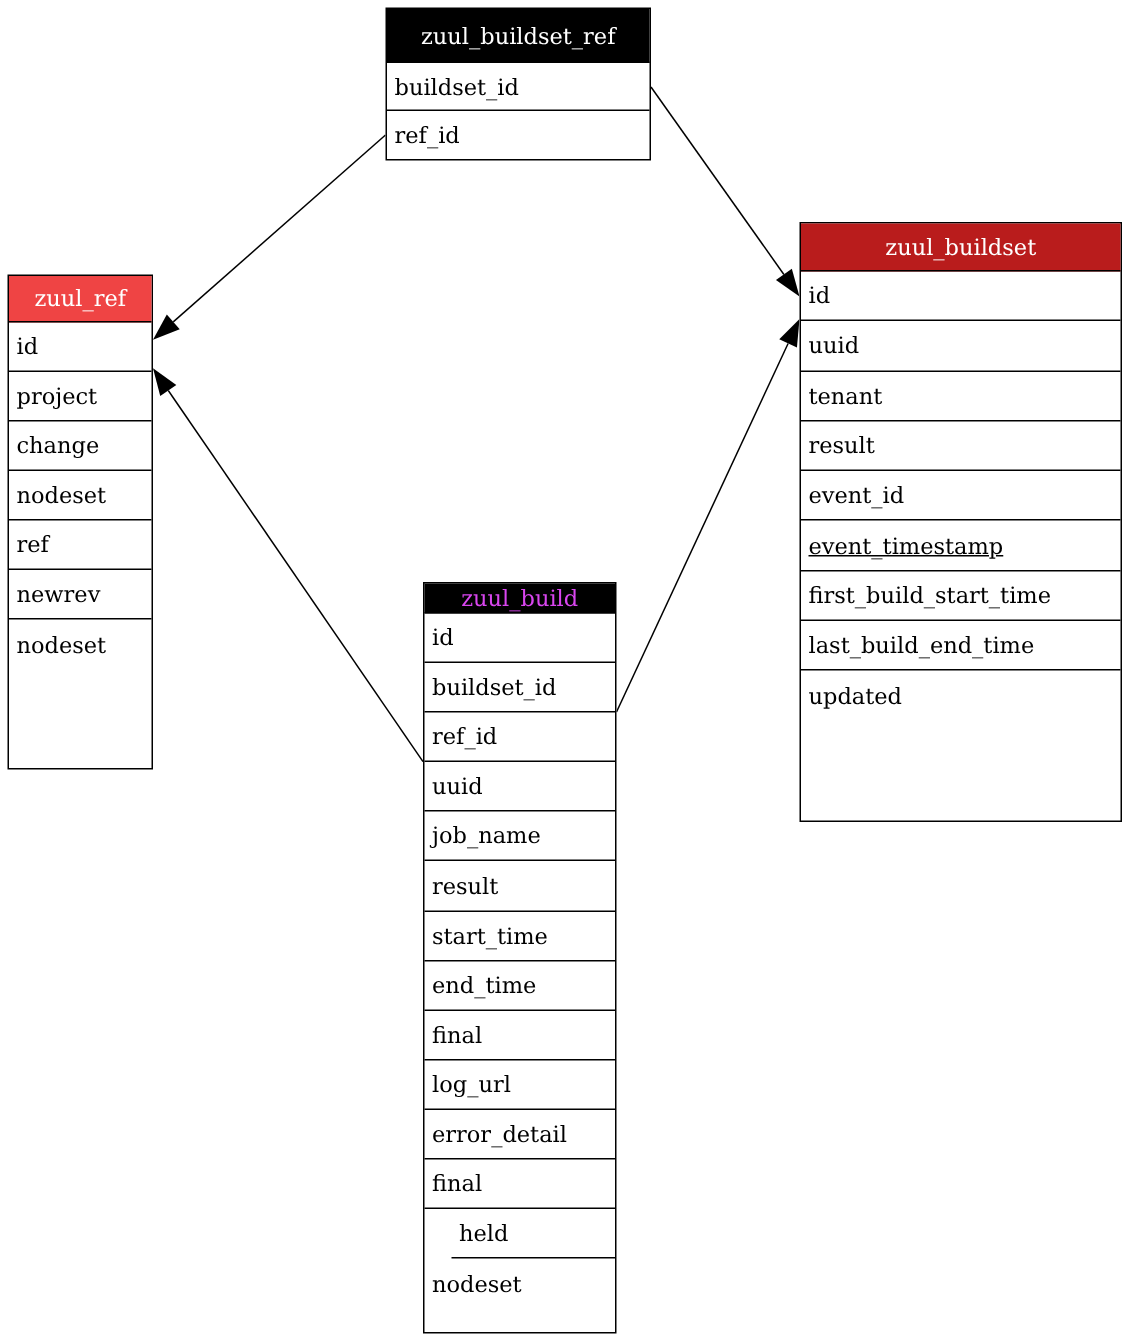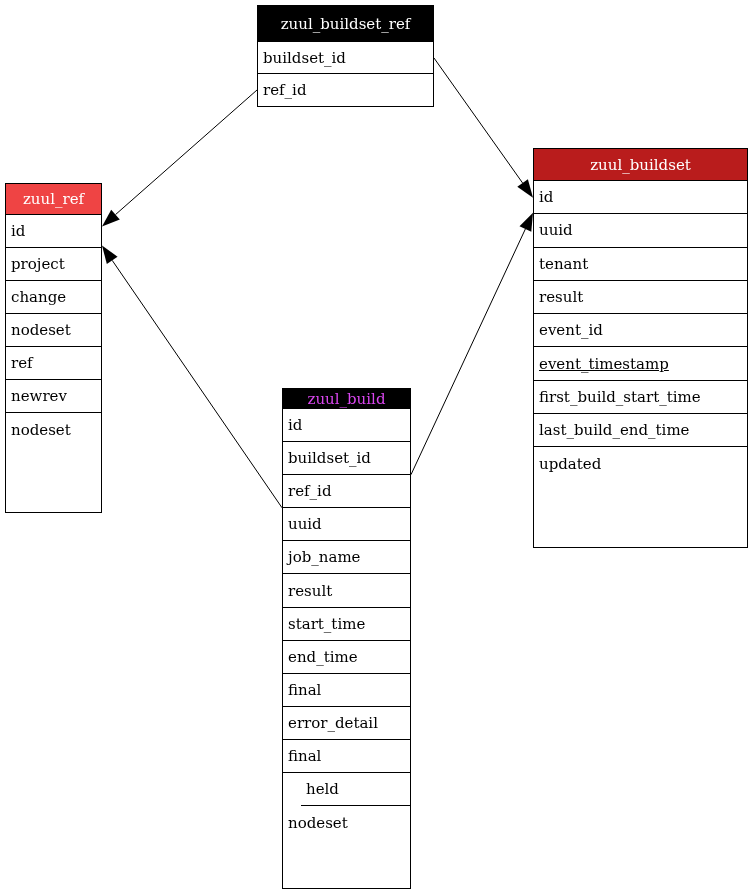--- a/index.html
+++ b/index.html
@@ -99,18 +99,19 @@
       <div class="tbl-header" style="height: 20px; background: rgb(0, 0, 0); color: #d946ef;">zuul_build</div>
       <div class="tbl-row" style="height: 33.1px; border-color: rgb(0, 0, 0);">id</div>
       <div class="tbl-row" style="height: 33.1px; border-color: rgb(0, 0, 0);">buildset_id</div>
       <div class="tbl-row" style="height: 33.1px; border-color: rgb(0, 0, 0);">ref_id</div>
       <div class="tbl-row" style="height: 33.1px; border-color: rgb(0, 0, 0);">uuid</div>
       <div class="tbl-row" style="height: 33.1px; border-color: rgb(0, 0, 0);">job_name</div>
       <div class="tbl-row" style="height: 33.1px; border-color: rgb(0, 0, 0);">result</div>
       <div class="tbl-row" style="height: 33.1px; border-color: rgb(0, 0, 0);">start_time</div>
       <div class="tbl-row" style="height: 33.1px; border-color: rgb(0, 0, 0);">end_time</div>
       <div class="tbl-row" style="height: 33.1px; border-color: rgb(0, 0, 0);">final</div>
+      <div class="tbl-row" style="height: 33.1px; border-color: rgb(0, 0, 0);">log_url</div>
       <div class="tbl-row" style="height: 33.1px; border-color: rgb(0, 0, 0);">error_detail</div>
       <div class="tbl-row" style="height: 33.1px; border-color: rgb(0, 0, 0);">final</div>
       <div class="tbl-row" style="height: 33.1px; border-color: rgb(0, 0, 0); margin-left: 18px;">held</div>
       <div class="tbl-row" style="height: 33.1px; border-color: rgb(0, 0, 0);">nodeset</div>
     </div>
   </div>
 
 </body></html>

